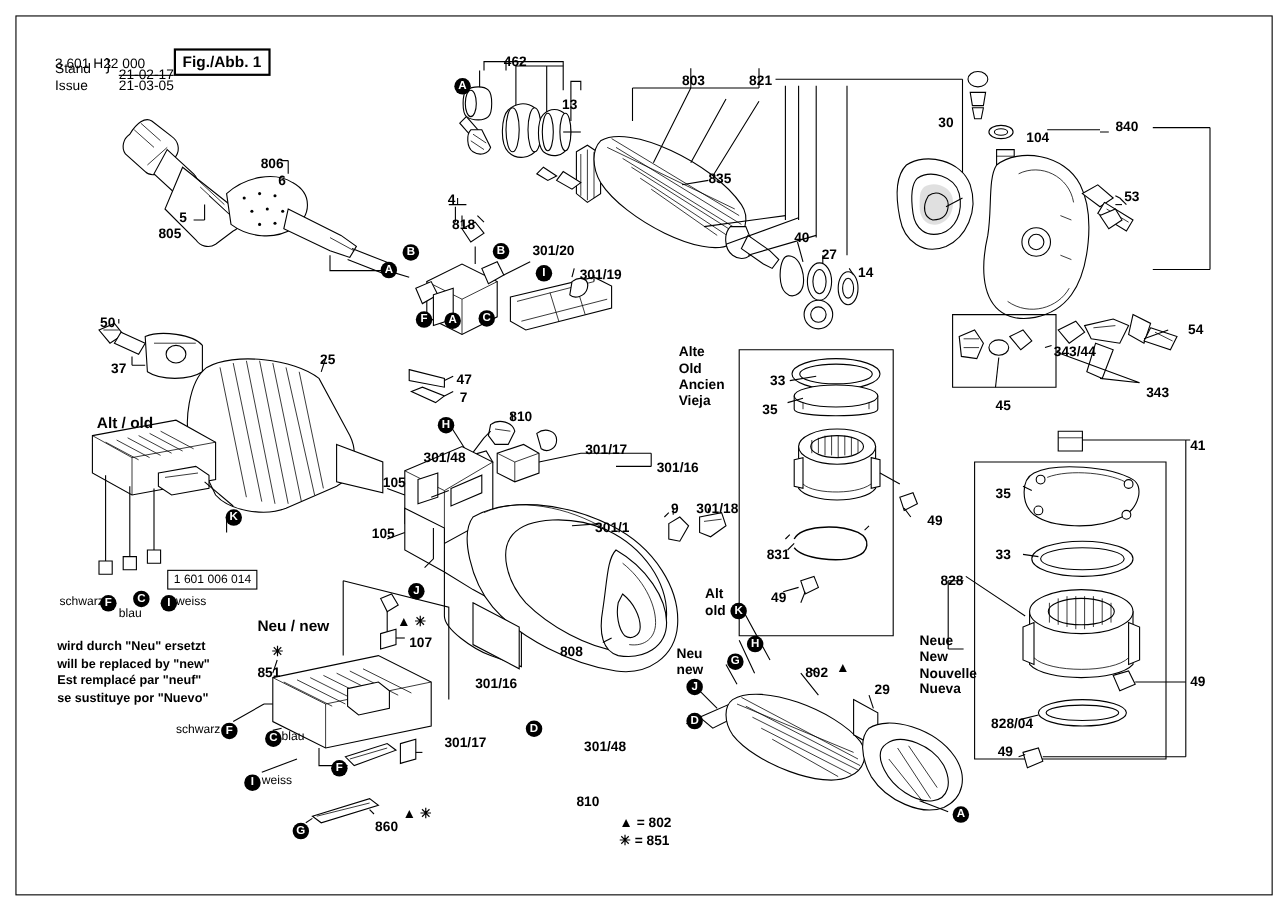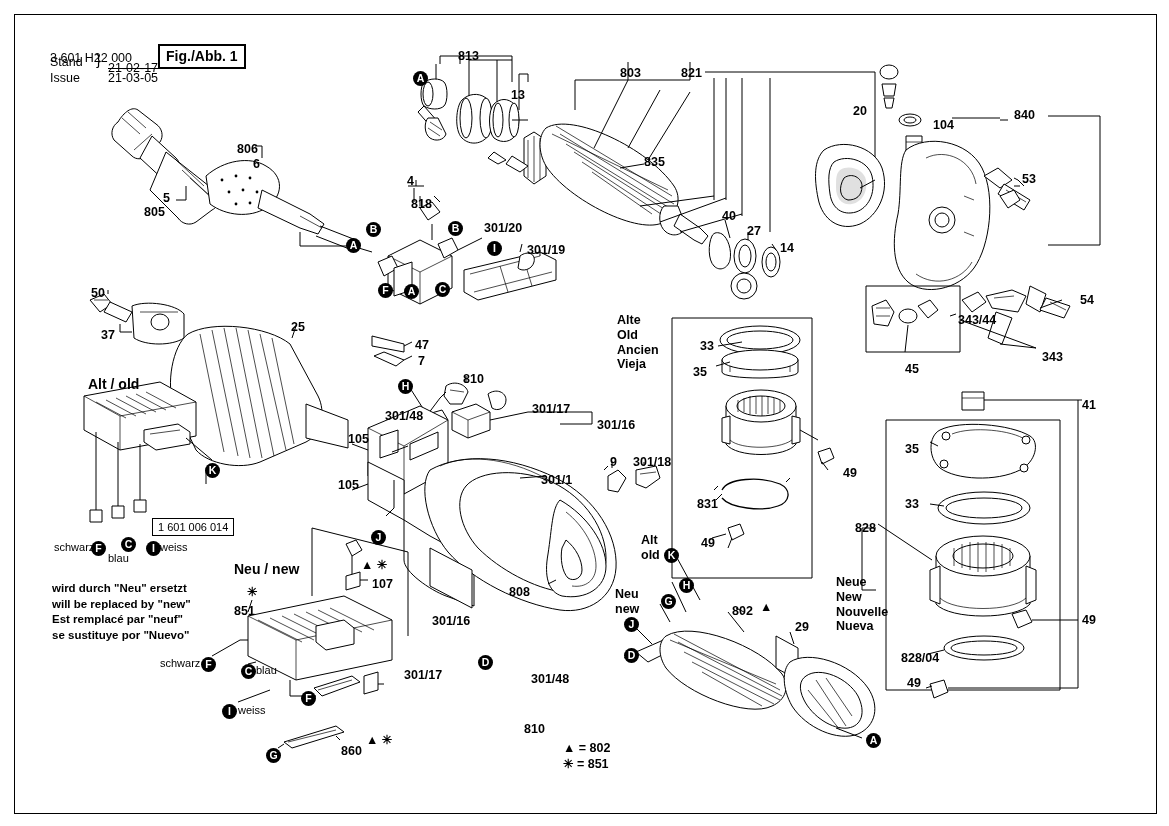--- a/index.html
+++ b/index.html
@@ -457,25 +457,25 @@
   <div class="lbl small norm" style="left:160px; top:541px;">weiss</div>
   <div class="lbl small norm" style="left:160px; top:657px;">schwarz</div>
   <div class="lbl small norm" style="left:256px; top:664px;">blau</div>
   <div class="lbl small norm" style="left:238px; top:704px;">weiss</div>
 
   <div class="lbl" style="left:361px; top:558px;">▲ ✳</div>
   <div class="lbl" style="left:247px; top:585px;">✳</div>
   <div class="lbl" style="left:366px; top:733px;">▲ ✳</div>
   <div class="lbl" style="left:760px; top:600px;">▲</div>
 
-  <div class="lbl" style="left: 458px; top: 49px;">813</div>
+  <div class="lbl" style="left: 458px; top: 49px;">462</div>
     <div class="lbl" style="left: 511px; top: 88px;">13</div>
     <div class="lbl" style="left: 620px; top: 66px;">803</div>
     <div class="lbl" style="left: 681px; top: 66px;">821</div>
-    <div class="lbl" style="left: 853px; top: 104px;">20</div>
+    <div class="lbl" style="left: 853px; top: 104px;">30</div>
     <div class="lbl" style="left: 1014px; top: 108px;">840</div>
     <div class="lbl" style="left: 933px; top: 118px;">104</div>
     <div class="lbl" style="left: 644px; top: 155px;">835</div>
     <div class="lbl" style="left: 237px; top: 142px;">806</div>
     <div class="lbl" style="left: 253px; top: 157px;">6</div>
     <div class="lbl" style="left: 163px; top: 191px;">5</div>
     <div class="lbl" style="left: 144px; top: 205px;">805</div>
     <div class="lbl" style="left: 407px; top: 174px;">4</div>
     <div class="lbl" style="left: 411px; top: 197px;">818</div>
     <div class="lbl" style="left: 722px; top: 209px;">40</div>

